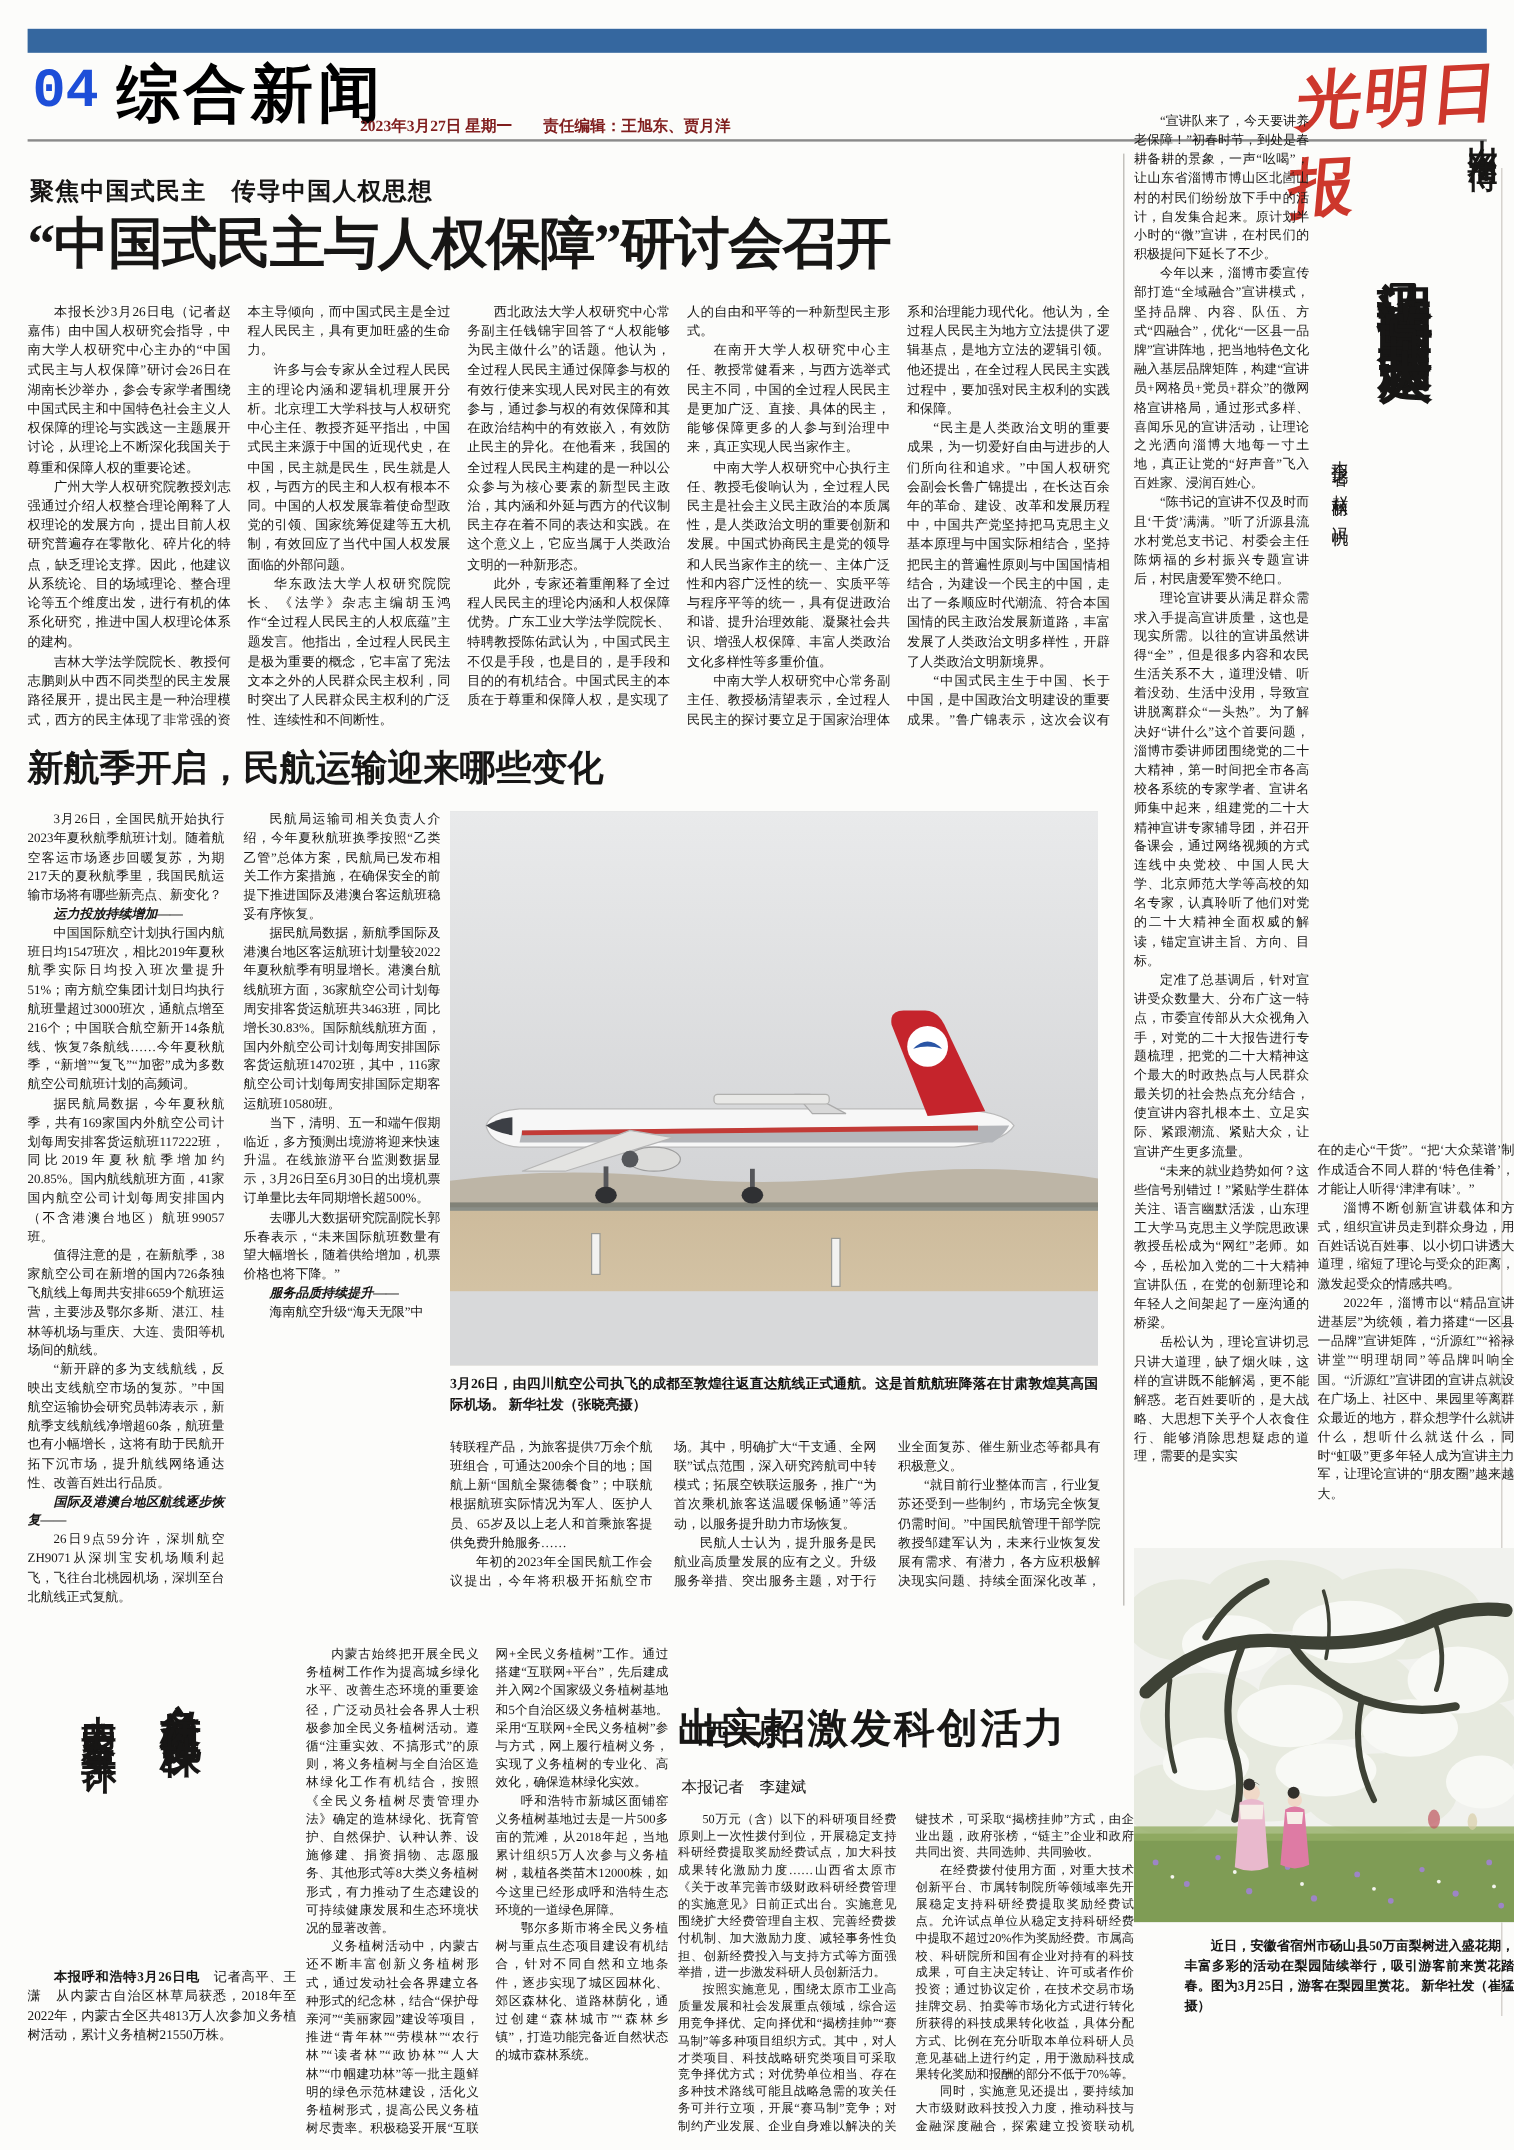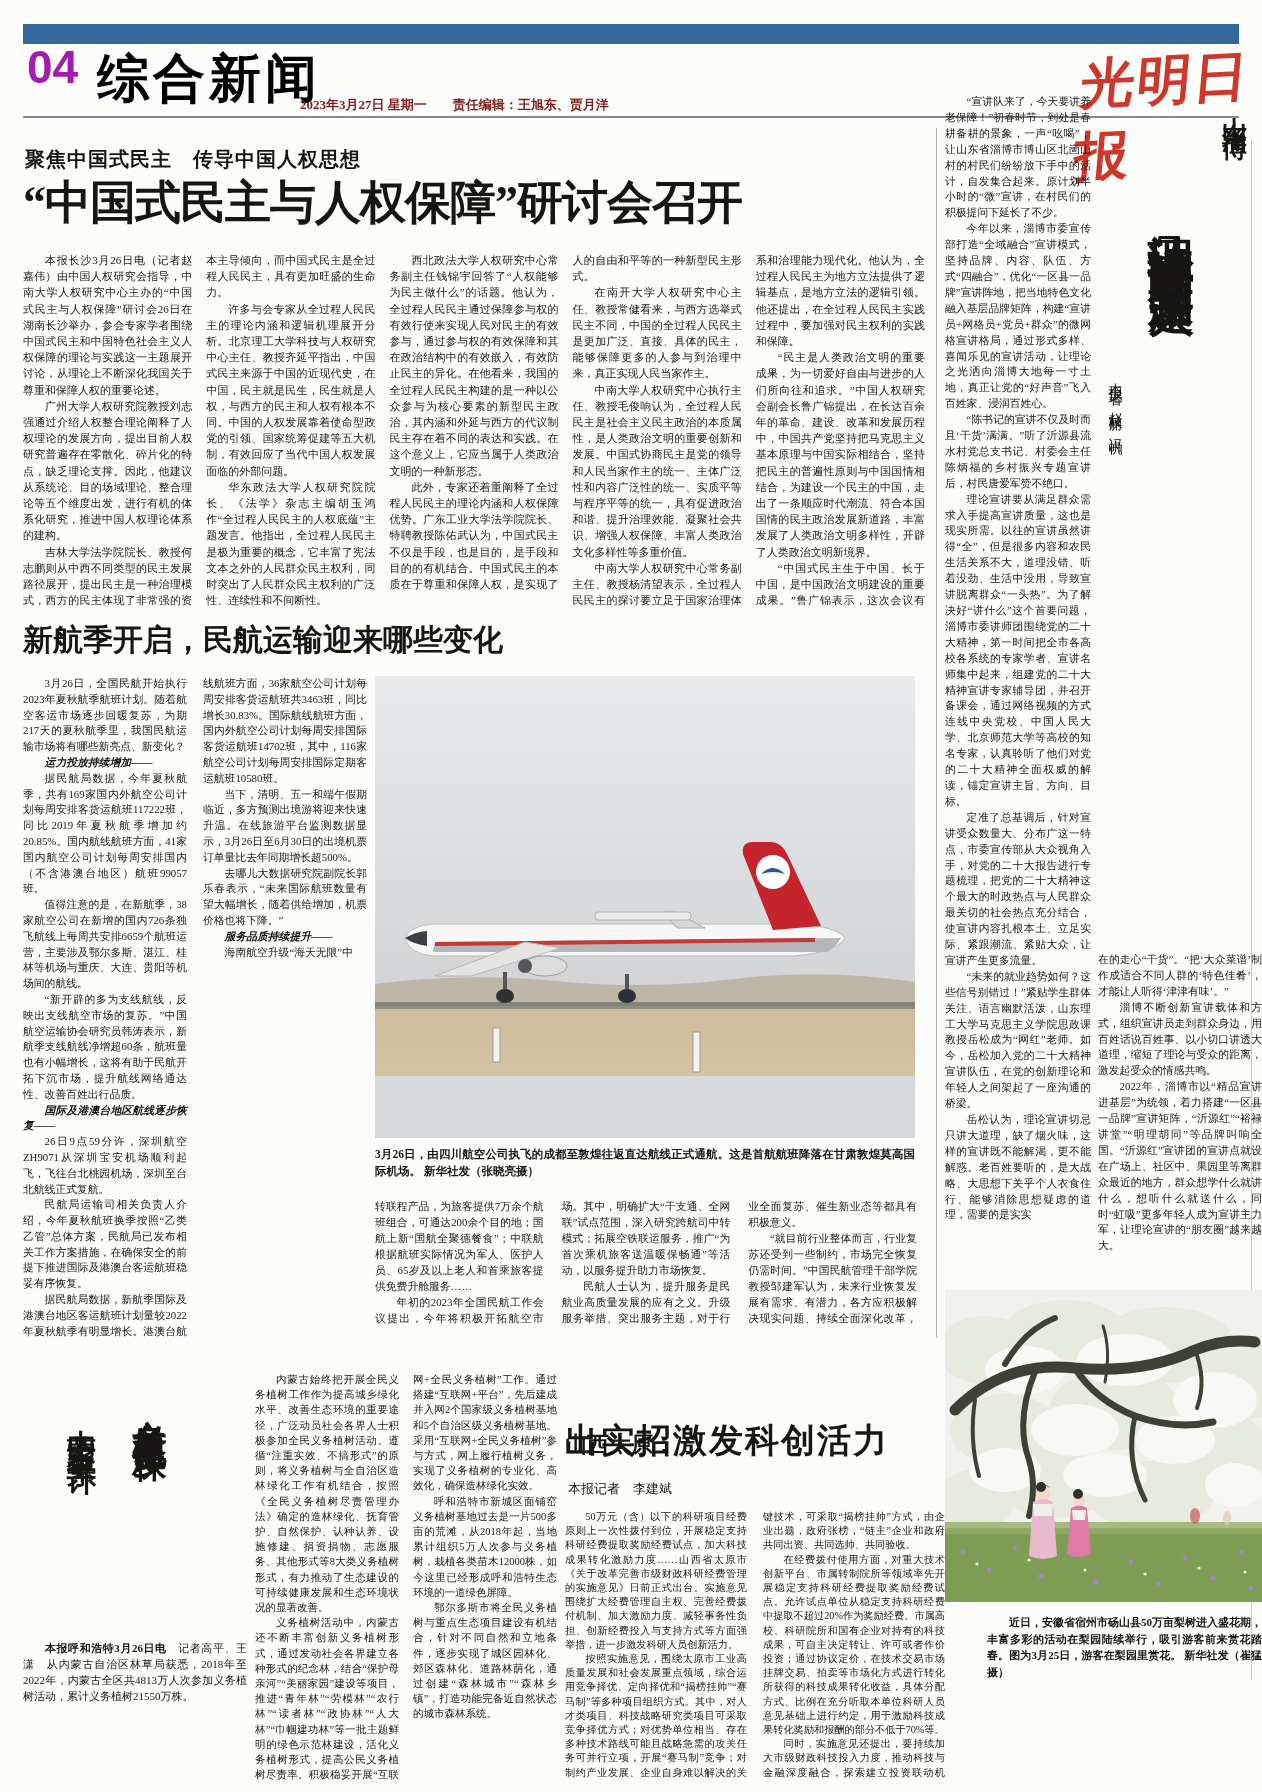--- a/index.html
+++ b/index.html
@@ -1,22 +1,22 @@
 <!DOCTYPE html>
 <html><head>
 <meta charset="utf-8">
 <style>
   html,body{margin:0;padding:0;background:#e9e7e2;}
   .page{position:relative;width:1262px;height:1792px;margin:0 auto;background:#fcfcfa;
         font-family:"Liberation Serif","DejaVu Serif",serif;color:#171615;overflow:hidden;}
   .abs{position:absolute;}
   
   .topbar{left:23px;top:24px;width:1216px;height:20px;background:#35679f;}
-  .pageno{left:27px;top:40px;font-size:46px;font-weight:bold;color:#a21caf;
-          font-family:Liberation Sans, sans-serif;}
+  .pageno{left:27px;top:50px;font-size:46px;font-weight:bold;color:#1d4ed8;
+          font-family:Liberation Mono, monospace;}
   .section{left:97px;top:44px;font-size:52px;font-weight:bold;color:#000000;letter-spacing:4px;
            font-family:"Liberation Sans","DejaVu Sans",sans-serif;}
   .dateline{left:300px;top:96px;font-size:13px;font-weight:bold;color:#7f1d1d;}
   .dateline span{margin-right:26px;}
   .masthead{left:1078px;top:44px;font-size:54px;font-weight:bold;color:#cd372c;
             transform:skewX(-8deg) rotate(-3deg);letter-spacing:2px;}
   .headrule{left:23px;top:116px;width:1216px;height:2px;background:#8a8a8a;}
   .vrule{width:1px;background:#b5b2ad;}
   
   .para{margin:0;text-indent:2em;}
@@ -93,20 +93,21 @@
       <p class="para">中南大学人权研究中心执行主任、教授毛俊响认为，全过程人民民主是社会主义民主政治的本质属性，是人类政治文明的重要创新和发展。中国式协商民主是党的领导和人民当家作主的统一、主体广泛性和内容广泛性的统一、实质平等与程序平等的统一，具有促进政治和谐、提升治理效能、凝聚社会共识、增强人权保障、丰富人类政治文化多样性等多重价值。</p>
       <p class="para">中南大学人权研究中心常务副主任、教授杨清望表示，全过程人民民主的探讨要立足于国家治理体系和治理能力现代化。他认为，全过程人民民主为地方立法提供了逻辑基点，是地方立法的逻辑引领。他还提出，在全过程人民民主实践过程中，要加强对民主权利的实践和保障。</p>
       <p class="para">“民主是人类政治文明的重要成果，为一切爱好自由与进步的人们所向往和追求。”中国人权研究会副会长鲁广锦提出，在长达百余年的革命、建设、改革和发展历程中，中国共产党坚持把马克思主义基本原理与中国实际相结合，坚持把民主的普遍性原则与中国国情相结合，为建设一个民主的中国，走出了一条顺应时代潮流、符合本国国情的民主政治发展新道路，丰富发展了人类政治文明多样性，开辟了人类政治文明新境界。</p>
       <p class="para">“中国式民主生于中国、长于中国，是中国政治文明建设的重要成果。”鲁广锦表示，这次会议有来自国内高校、科研机构、实务部门的30多位专家学者参加，大家立足世界百年未有之大变局和中华民族伟大复兴的战略背景，聚焦中国式民主的深刻内涵和发展路径，在学术话语的转化过程中，以润物细无声的话语传导了中国人权思想。</p>
     </div>
 
   <div class="abs c-head">新航季开启，民航运输迎来哪些变化</div>
   <div class="abs c-left body-cols">
       <p class="para">3月26日，全国民航开始执行2023年夏秋航季航班计划。随着航空客运市场逐步回暖复苏，为期217天的夏秋航季里，我国民航运输市场将有哪些新亮点、新变化？</p>
       <p class="para b">运力投放持续增加——</p>
+      <p class="para">中国国际航空计划执行国内航班日均1547班次，相比2019年夏秋航季实际日均投入班次量提升51%；南方航空集团计划日均执行航班量超过3000班次，通航点增至216个；中国联合航空新开14条航线、恢复7条航线……今年夏秋航季，“新增”“复飞”“加密”成为多数航空公司航班计划的高频词。</p>
       <p class="para">据民航局数据，今年夏秋航季，共有169家国内外航空公司计划每周安排客货运航班117222班，同比2019年夏秋航季增加约20.85%。国内航线航班方面，41家国内航空公司计划每周安排国内（不含港澳台地区）航班99057班。</p>
       <p class="para">值得注意的是，在新航季，38家航空公司在新增的国内726条独飞航线上每周共安排6659个航班运营，主要涉及鄂尔多斯、湛江、桂林等机场与重庆、大连、贵阳等机场间的航线。</p>
       <p class="para">“新开辟的多为支线航线，反映出支线航空市场的复苏。”中国航空运输协会研究员韩涛表示，新航季支线航线净增超60条，航班量也有小幅增长，这将有助于民航开拓下沉市场，提升航线网络通达性、改善百姓出行品质。</p>
       <p class="para b">国际及港澳台地区航线逐步恢复——</p>
       <p class="para">26日9点59分许，深圳航空ZH9071从深圳宝安机场顺利起飞，飞往台北桃园机场，深圳至台北航线正式复航。</p>
       <p class="para">民航局运输司相关负责人介绍，今年夏秋航班换季按照“乙类乙管”总体方案，民航局已发布相关工作方案措施，在确保安全的前提下推进国际及港澳台客运航班稳妥有序恢复。</p>
       <p class="para">据民航局数据，新航季国际及港澳台地区客运航班计划量较2022年夏秋航季有明显增长。港澳台航线航班方面，36家航空公司计划每周安排客货运航班共3463班，同比增长30.83%。国际航线航班方面，国内外航空公司计划每周安排国际客货运航班14702班，其中，116家航空公司计划每周安排国际定期客运航班10580班。</p>
       <p class="para">当下，清明、五一和端午假期临近，多方预测出境游将迎来快速升温。在线旅游平台监测数据显示，3月26日至6月30日的出境机票订单量比去年同期增长超500%。</p>
       <p class="para">去哪儿大数据研究院副院长郭乐春表示，“未来国际航班数量有望大幅增长，随着供给增加，机票价格也将下降。”</p>
       <p class="para b">服务品质持续提升——</p>

